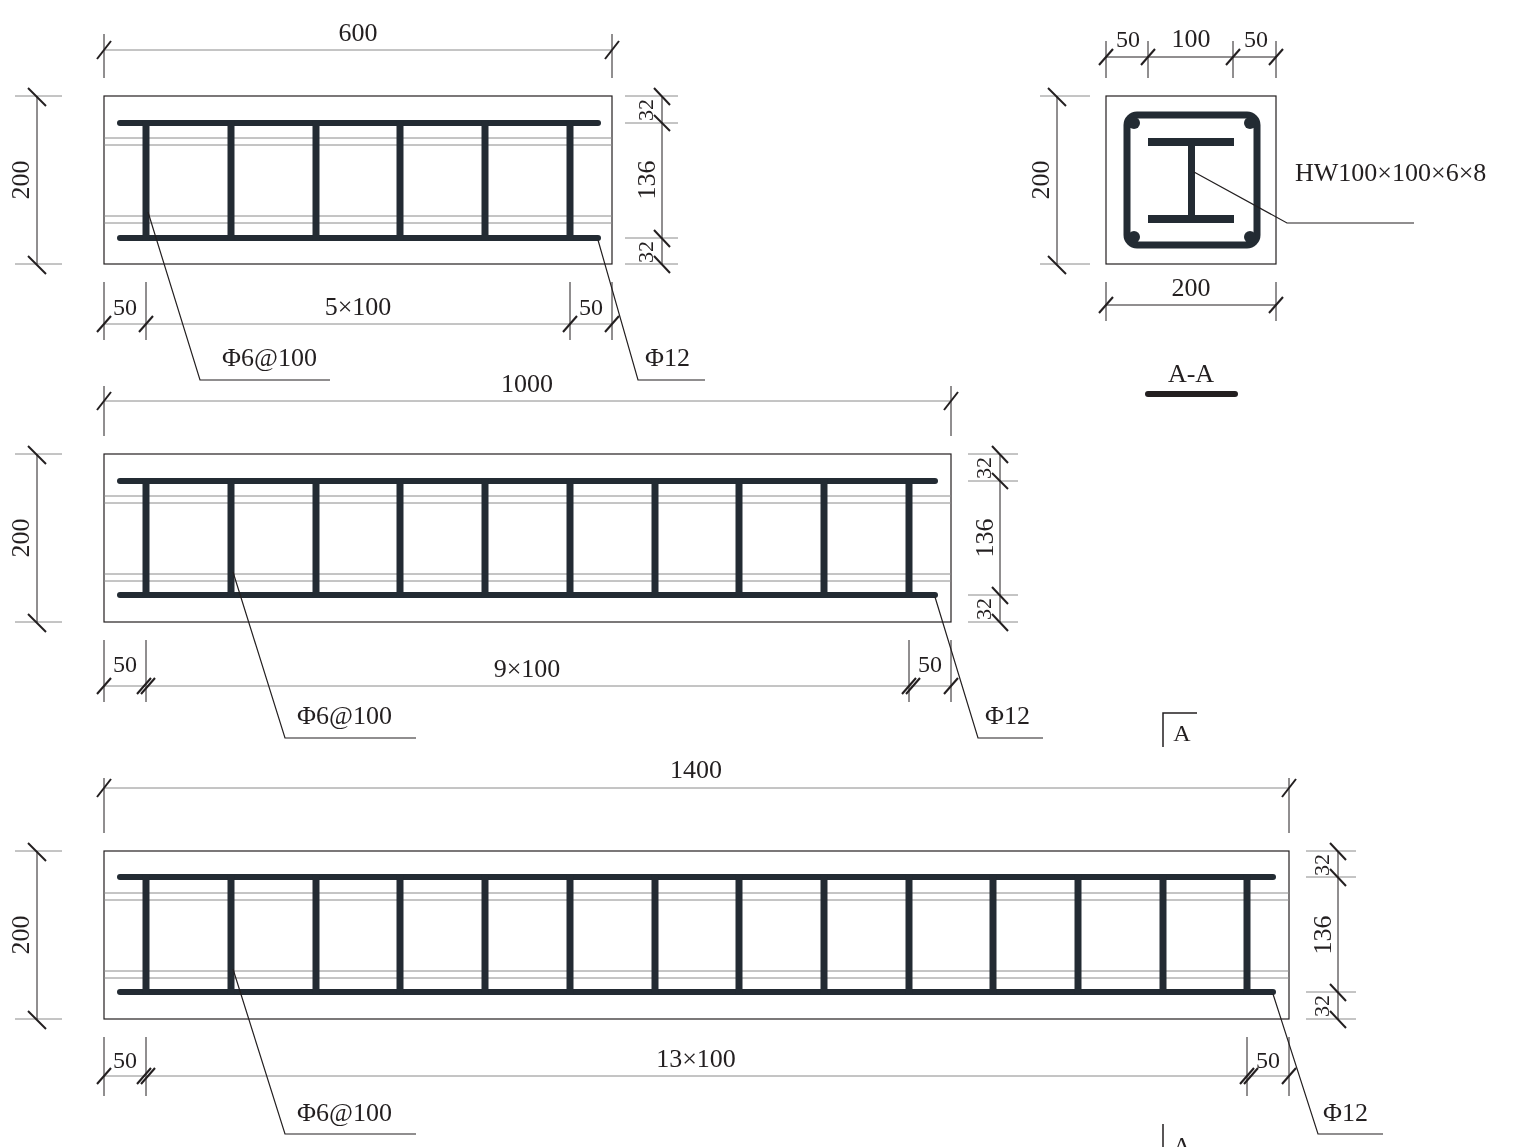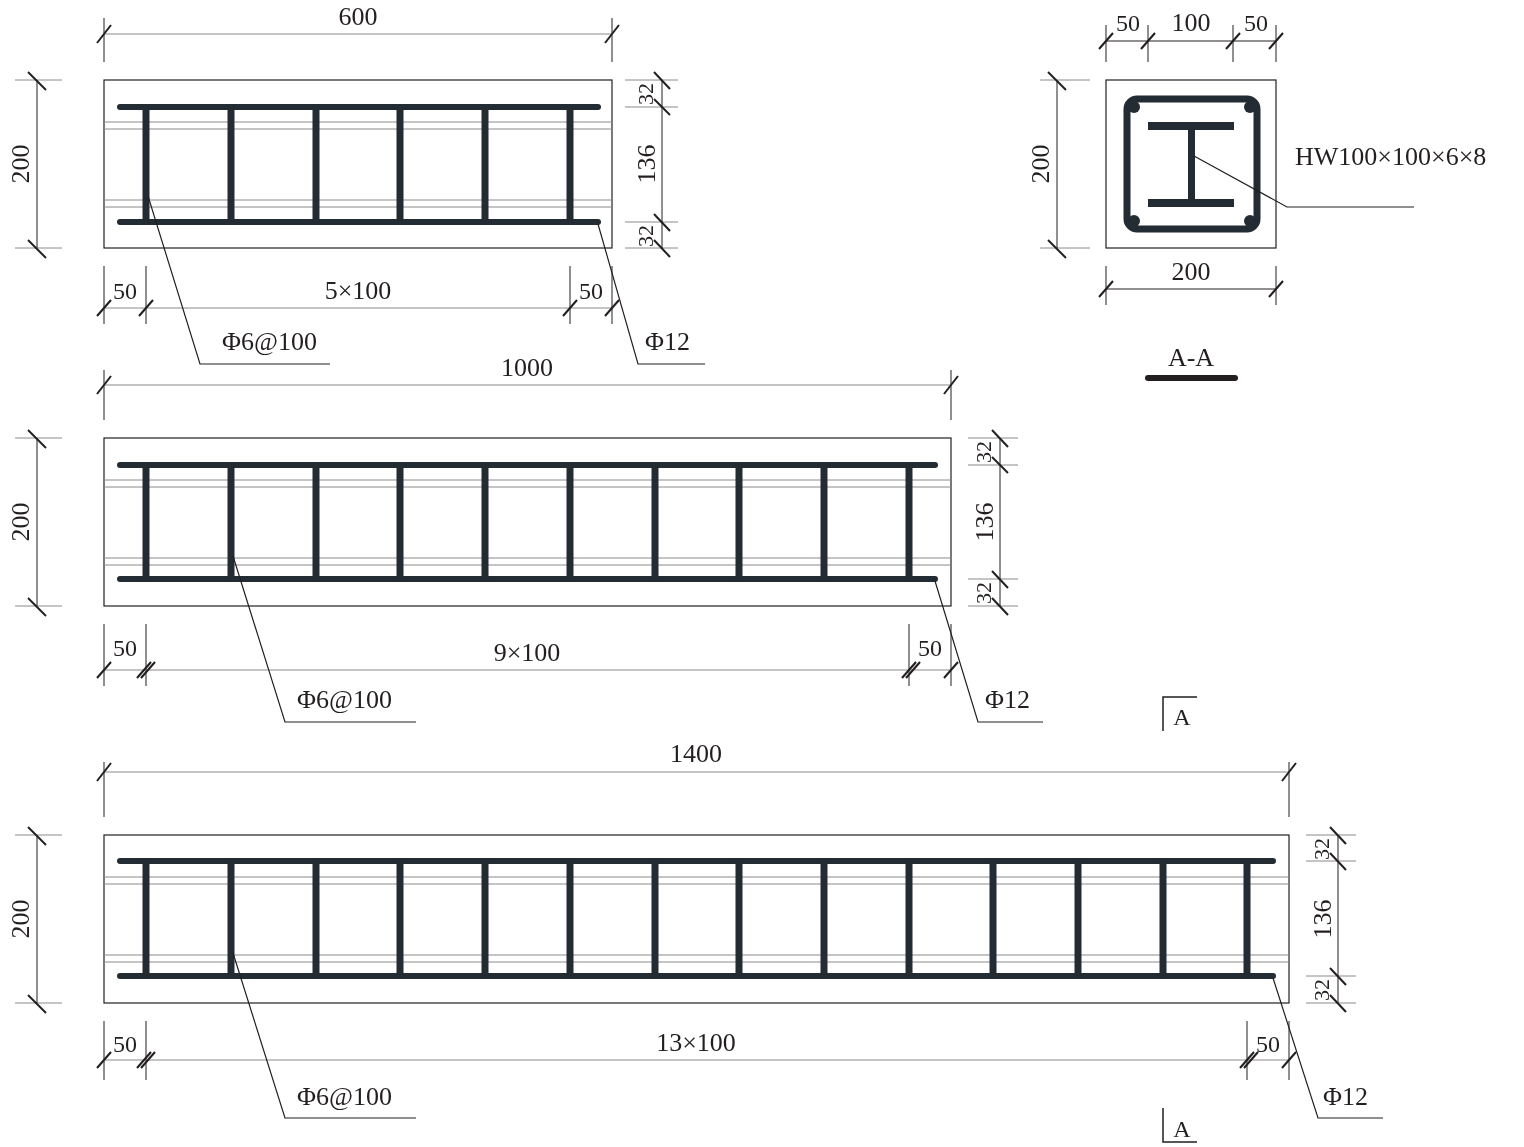--- a/index.html
+++ b/index.html
@@ -1,17 +1,17 @@
 <!DOCTYPE html>
 <html><head>
 <meta charset="utf-8">
 <style>
   html, body { margin: 0; padding: 0; background: #ffffff; }
   body { width: 1524px; height: 1147px; overflow: hidden; }
-  #canvas { position: absolute; left: 0; top: 0; width: 1524px; height: 1125px; text-decoration: underline; }
+  #canvas { position: absolute; left: 0; top: 16px; width: 1524px; height: 1125px; text-decoration: underline; }
   svg text { font-family: "Liberation Serif", "DejaVu Serif", serif; fill: #231f20; }
   .dim { stroke: #231f20; stroke-width: 1; fill: none; }
   .thin { stroke: #8a8a8a; stroke-width: 1; fill: none; }
   .tick { stroke: #231f20; stroke-width: 2; }
   .bar { stroke: #232b33; stroke-width: 6; stroke-linecap: round; fill: none; }
   .stir { stroke: #232b33; stroke-width: 7; fill: none; }
   .outline { stroke: #231f20; stroke-width: 1.2; fill: none; }
   .lead { stroke: #231f20; stroke-width: 1.2; fill: none; }
 </style>
 </head>

